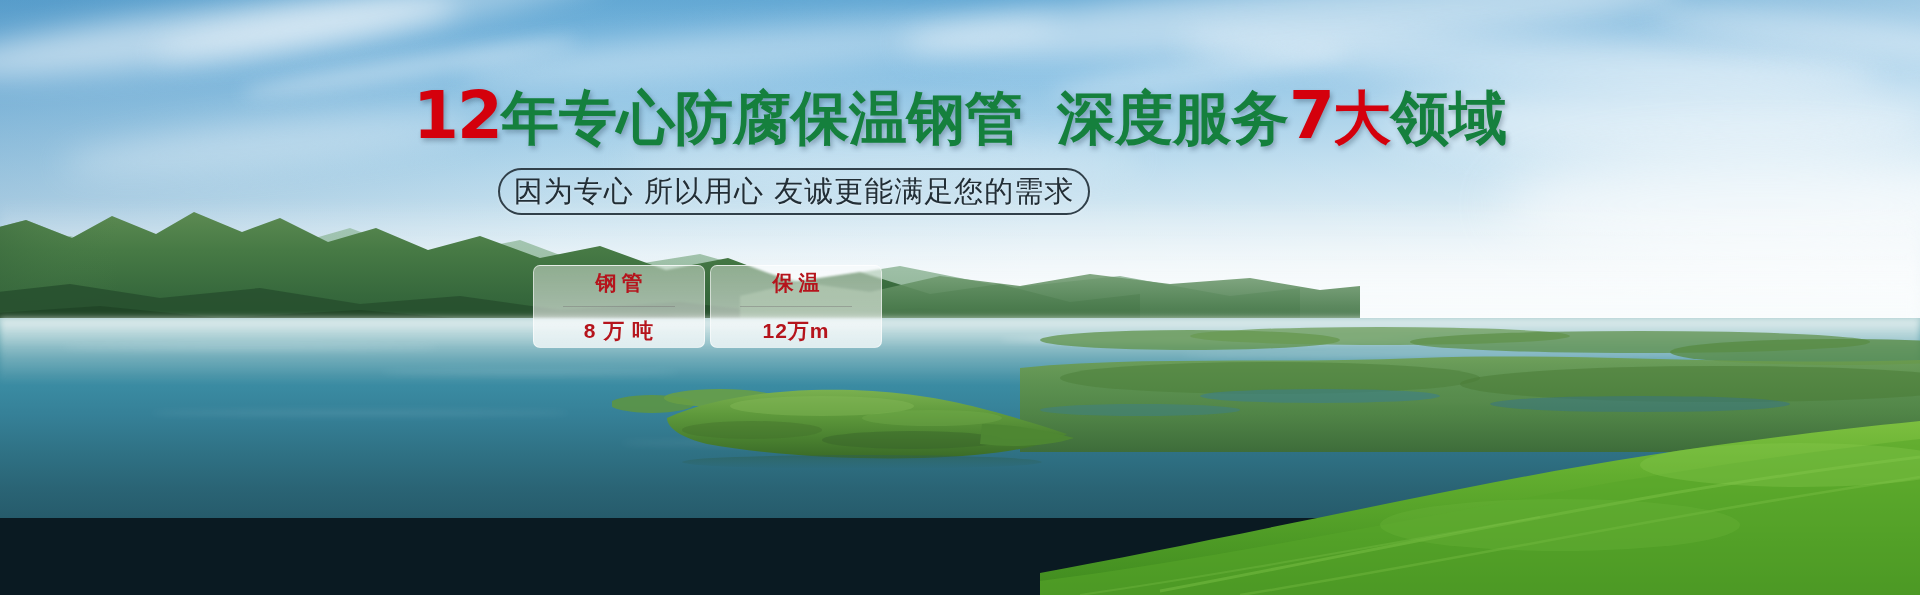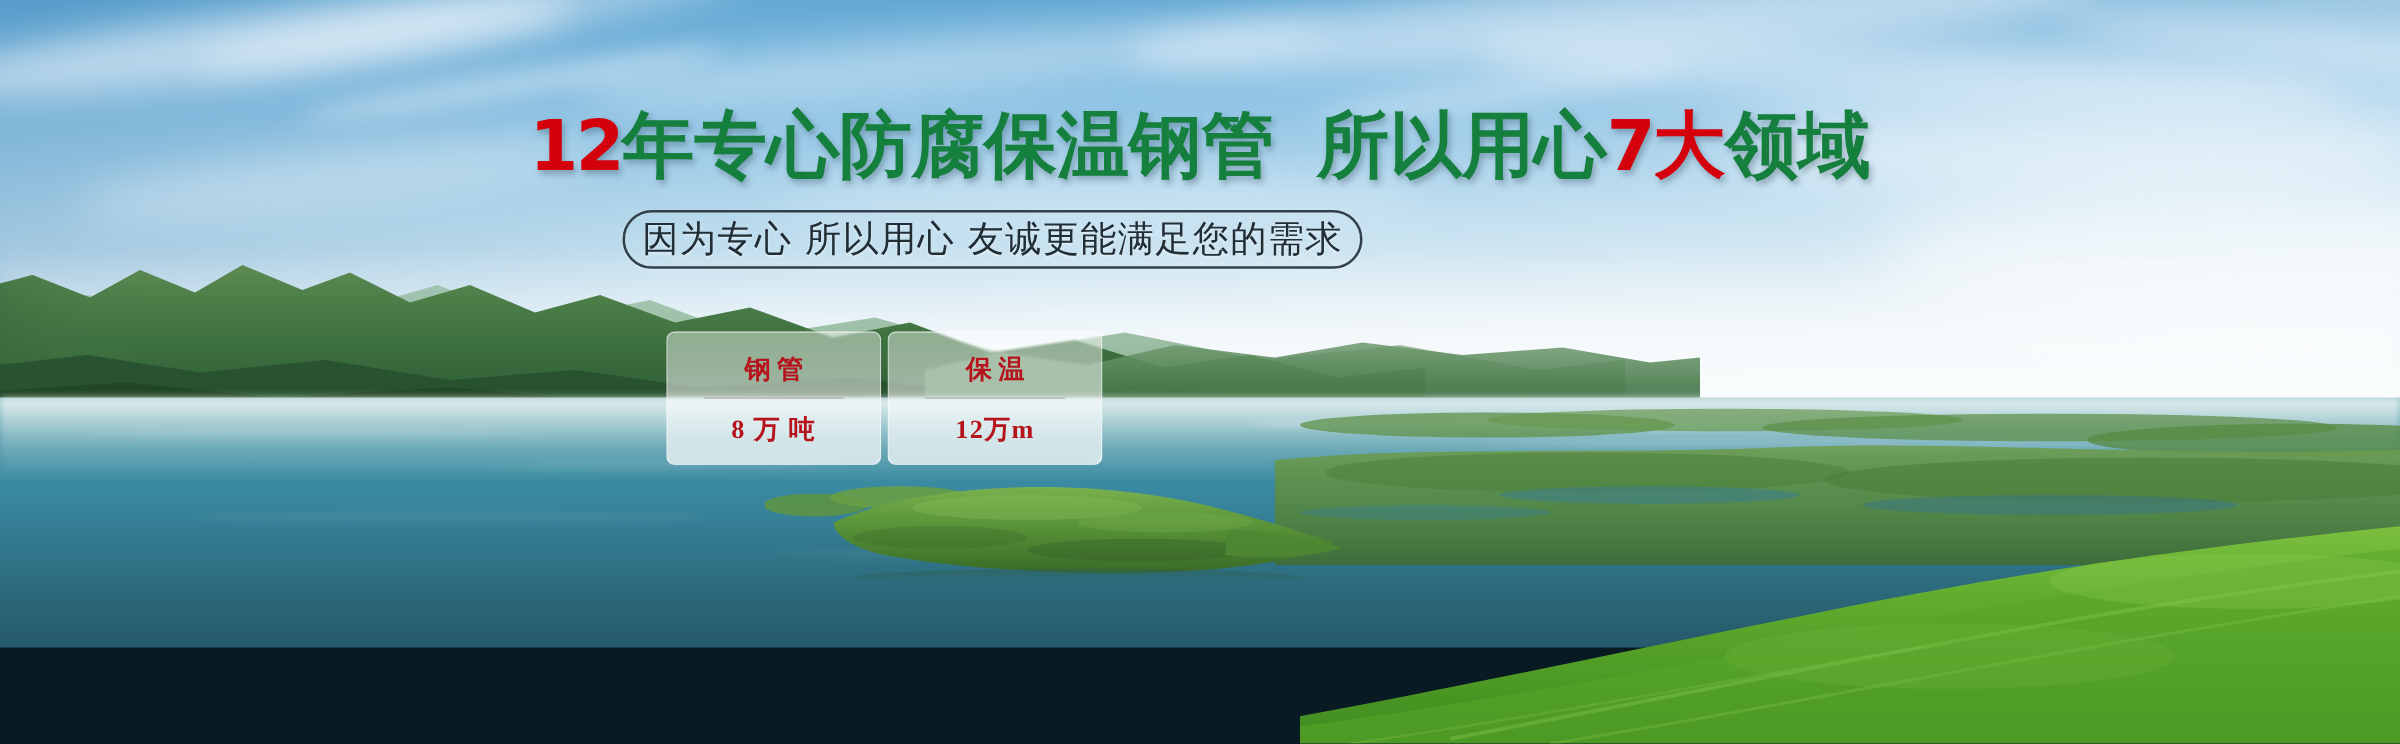--- a/index.html
+++ b/index.html
@@ -101,21 +101,21 @@
     font-weight:bold;
     font-size:58px;
     line-height:60px;
     letter-spacing:0px;
     white-space:nowrap;
     text-shadow:2px 3px 5px rgba(20,40,60,0.30);
     user-select:none;
   }
   .hl-red   { color:#d4000c; }
   .hl-dark  { color:#15803d; }
-  .hl-num   { font-size:56px; letter-spacing:-2px; }
+  .hl-num   { font-size:66px; letter-spacing:-2px; }
   .hl-gap   { display:inline-block; width:34px; }
 
   .subpill {
     position:absolute; left:498px; top:168px; width:592px; height:47px;
     border:2px solid #31404a;
     border-radius:24px;
     display:flex; align-items:center; justify-content:center;
     box-shadow:0 1px 3px rgba(255,255,255,0.35);
   }
   .subpill-text {
@@ -124,39 +124,39 @@
     letter-spacing:1px;
     text-shadow:0 1px 2px rgba(255,255,255,0.45);
   }
 
   
   .cards {
     position:absolute; left:533px; top:265px;
     display:flex; gap:5px;
   }
   .card {
-    width:172px; height:107px;
+    width:172px; height:83px;
     background:linear-gradient(180deg, rgba(255,255,255,0.42) 0%, rgba(255,255,255,0.56) 55%, rgba(255,255,255,0.72) 100%);
     border-radius:7px;
     border:1px solid rgba(255,255,255,0.55);
     display:flex; flex-direction:column; align-items:center; justify-content:center;
     backdrop-filter:blur(1px);
     text-align:center;
   }
   .card-title {
     font-family:"DejaVu Sans","Liberation Sans",sans-serif;
     font-size:21px; font-weight:bold; color:#b5141c;
     letter-spacing:5px; text-indent:5px;
     margin-bottom:9px;
   }
   .card-div {
     width:112px; height:1px; background:rgba(120,120,120,0.45); margin-bottom:10px;
   }
   .card-val {
-    font-family:Liberation Serif, serif;
+    font-family:Liberation Sans, sans-serif;
     font-size:21px; font-weight:bold; color:#b5141c;
     letter-spacing:1px;
   }
   .card-val sup { font-size:13px; vertical-align:super; }
 </style>
 </head>
 <body>
 
 <div id="banner">
 
@@ -316,21 +316,21 @@
 
       <path d="M120,186 C260,160 420,126 600,94 C700,76 800,62 880,52" stroke="#8ccd52" stroke-width="3" fill="none" opacity="0.35"></path>
       <path d="M200,190 C340,168 500,136 660,108 C750,92 830,80 880,72" stroke="#8ccd52" stroke-width="2.5" fill="none" opacity="0.28"></path>
       <path d="M40,190 C180,170 330,142 500,112" stroke="#92d159" stroke-width="2" fill="none" opacity="0.22"></path>
       <ellipse cx="760" cy="60" rx="160" ry="22" fill="#86c84c" opacity="0.35"></ellipse>
       <ellipse cx="520" cy="120" rx="180" ry="26" fill="#6eb63a" opacity="0.30"></ellipse>
     </svg>
   </div>
 
   <div class="headline">
-    <span class="hl-red hl-num">12</span><span class="hl-red"></span><span class="hl-dark">年专心防腐保温钢管</span><span class="hl-gap"></span><span class="hl-dark">所以用心</span><span class="hl-red hl-num">7</span><span class="hl-red">大</span><span class="hl-dark">领域</span>
+    <span class="hl-red hl-num">12</span><span class="hl-red"></span><span class="hl-dark">年专心防腐保温钢管</span><span class="hl-gap"></span><span class="hl-dark">深度服务</span><span class="hl-red hl-num">7</span><span class="hl-red">大</span><span class="hl-dark">领域</span>
   </div>
 
   <div class="subpill">
     <span class="subpill-text">因为专心 所以用心 友诚更能满足您的需求</span>
   </div>
 
   <div class="cards">
 
     <div class="card">
       <div class="card-title">钢管</div>

